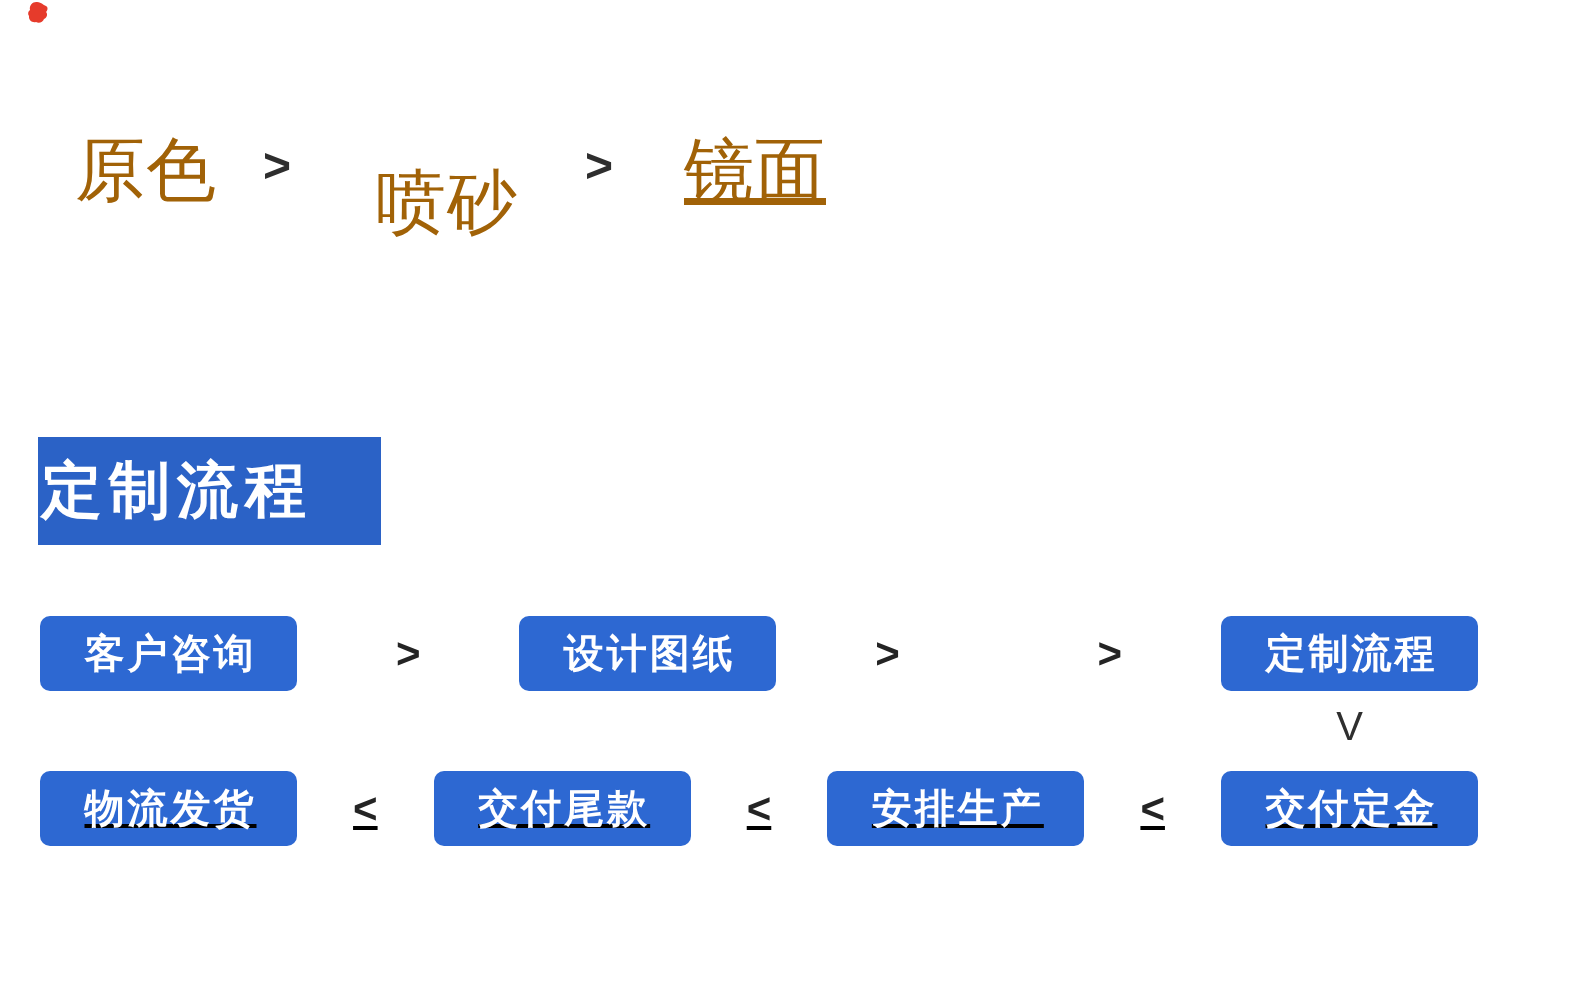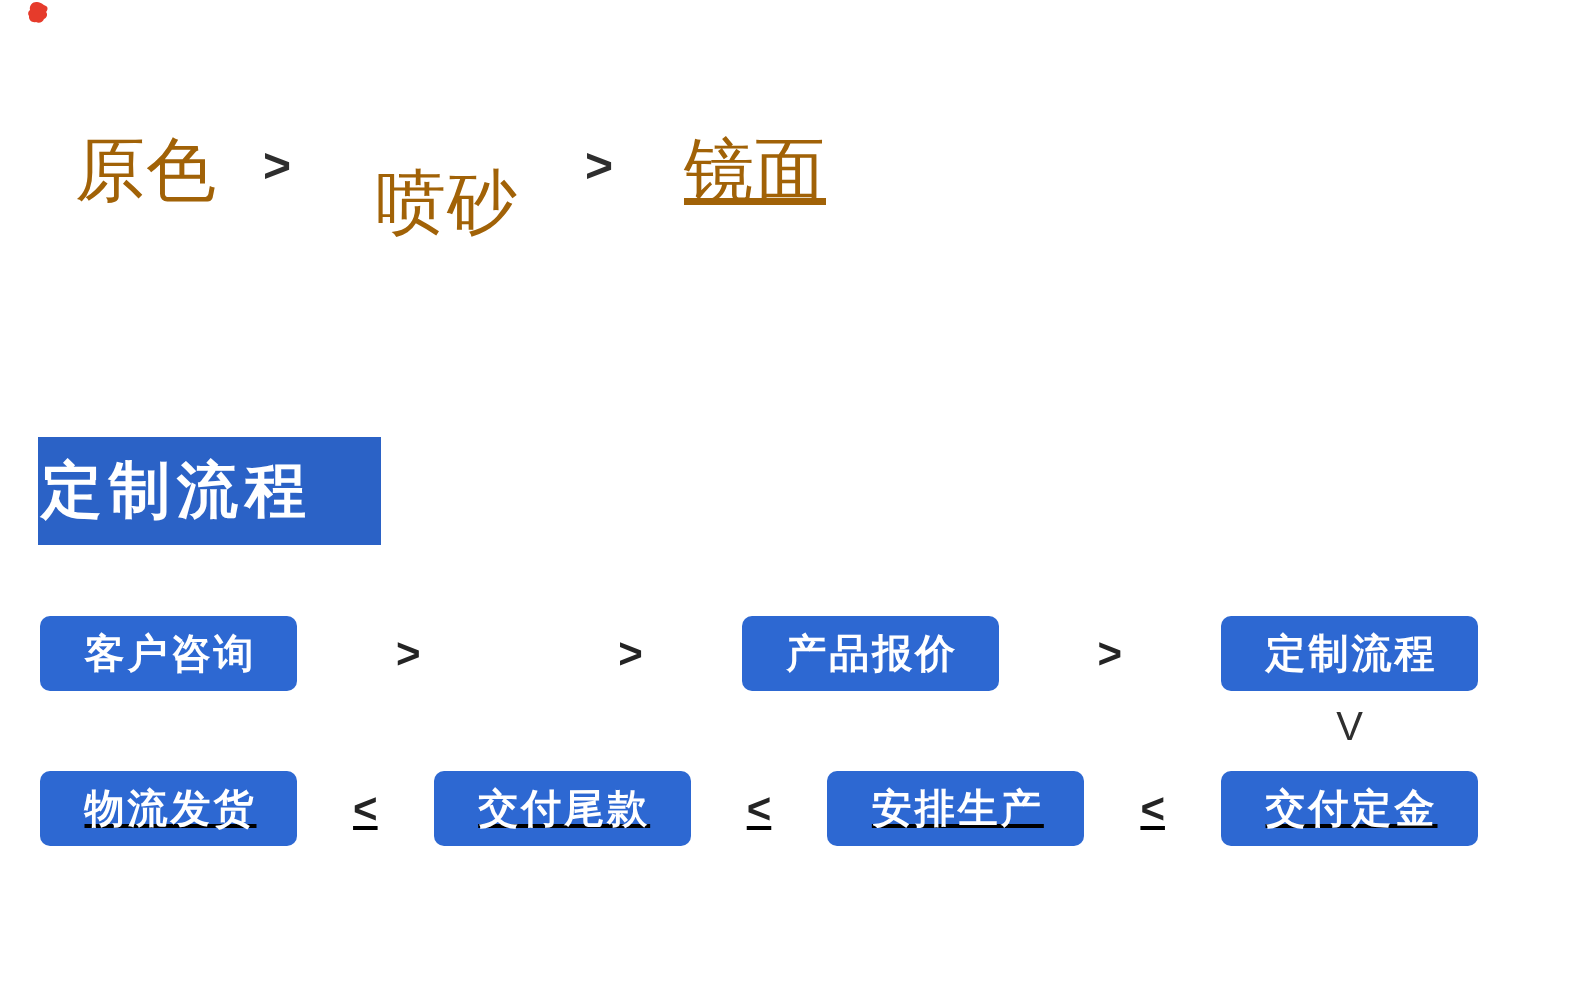--- a/index.html
+++ b/index.html
@@ -143,24 +143,24 @@
 
   <div class="section-banner">
     <span>定制流程</span>
   </div>
 
   <div class="flow-row flow-row-1">
     <div class="flow-step">
       <span>客户咨询</span>
     </div>
     <div class="flow-sep">&gt;</div>
+    <div class="flow-step">
+      <span>设计图纸</span>
+    </div>
     <div class="flow-sep">&gt;</div>
-    <div class="flow-step">
-      <span>产品报价</span>
-    </div>
     <div class="flow-sep">&gt;</div>
     <div class="flow-step">
       <span>定制流程</span>
     </div>
   </div>
 
   <div class="v-connector">V</div>
 
   <div class="flow-row flow-row-2">
     <div class="flow-step">

